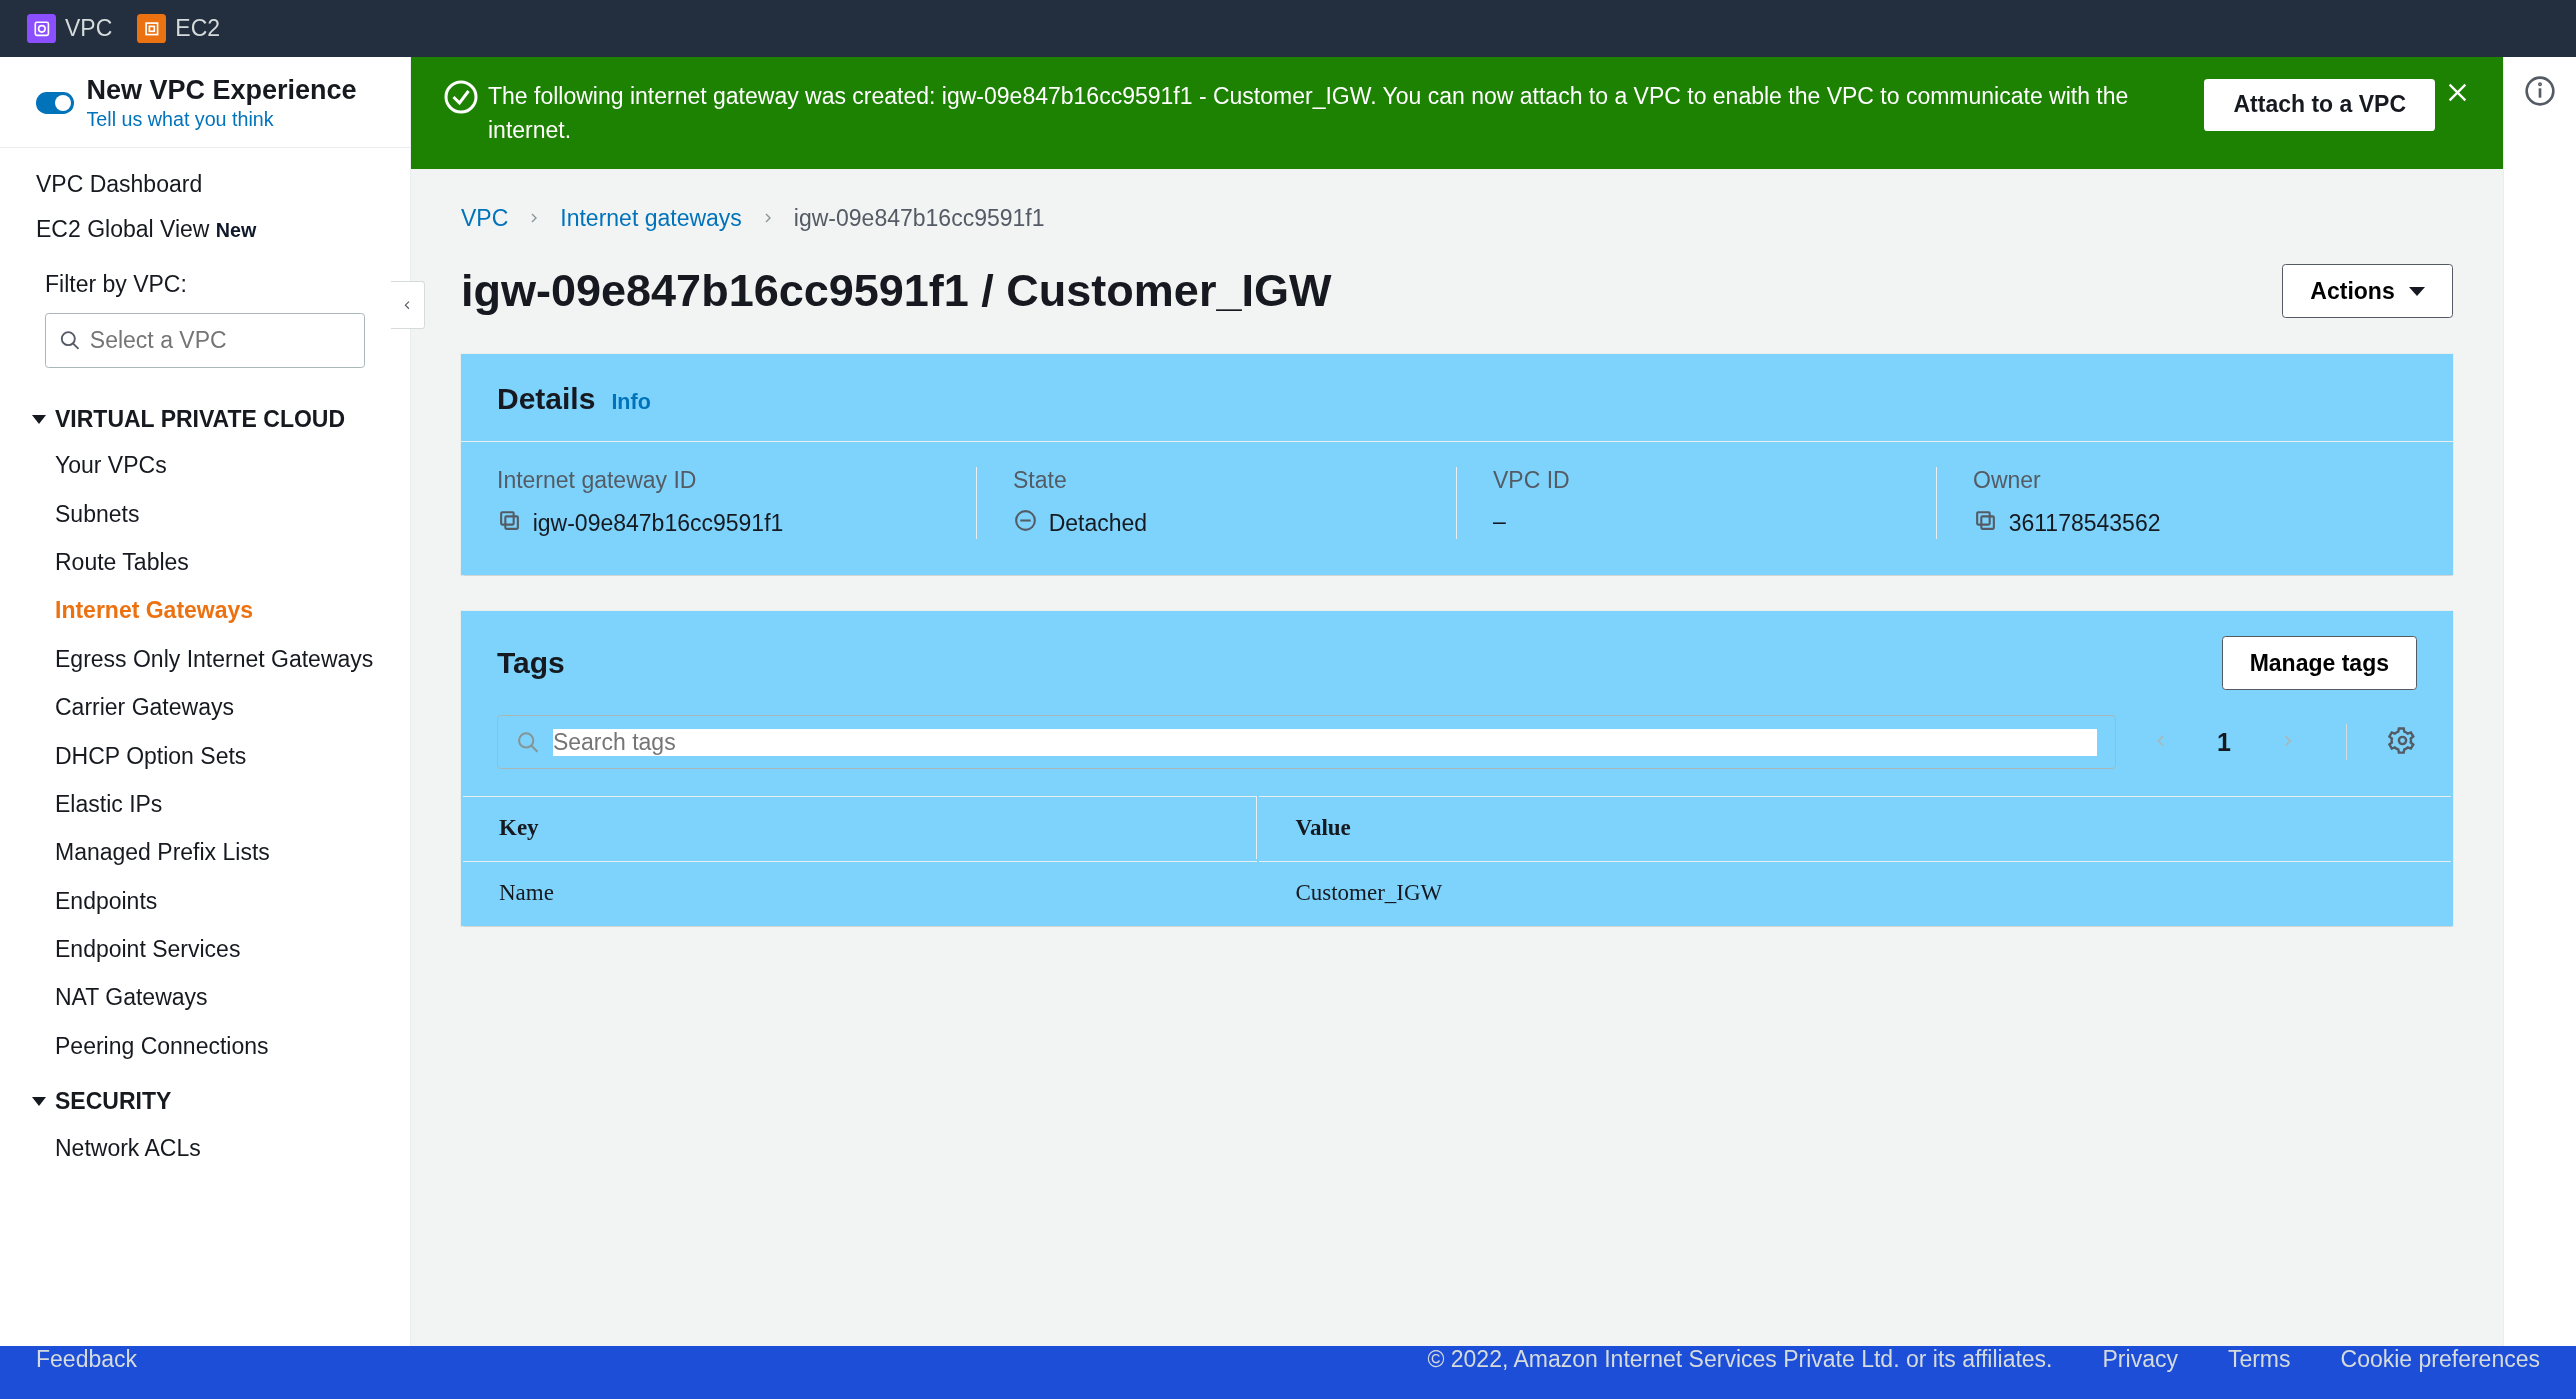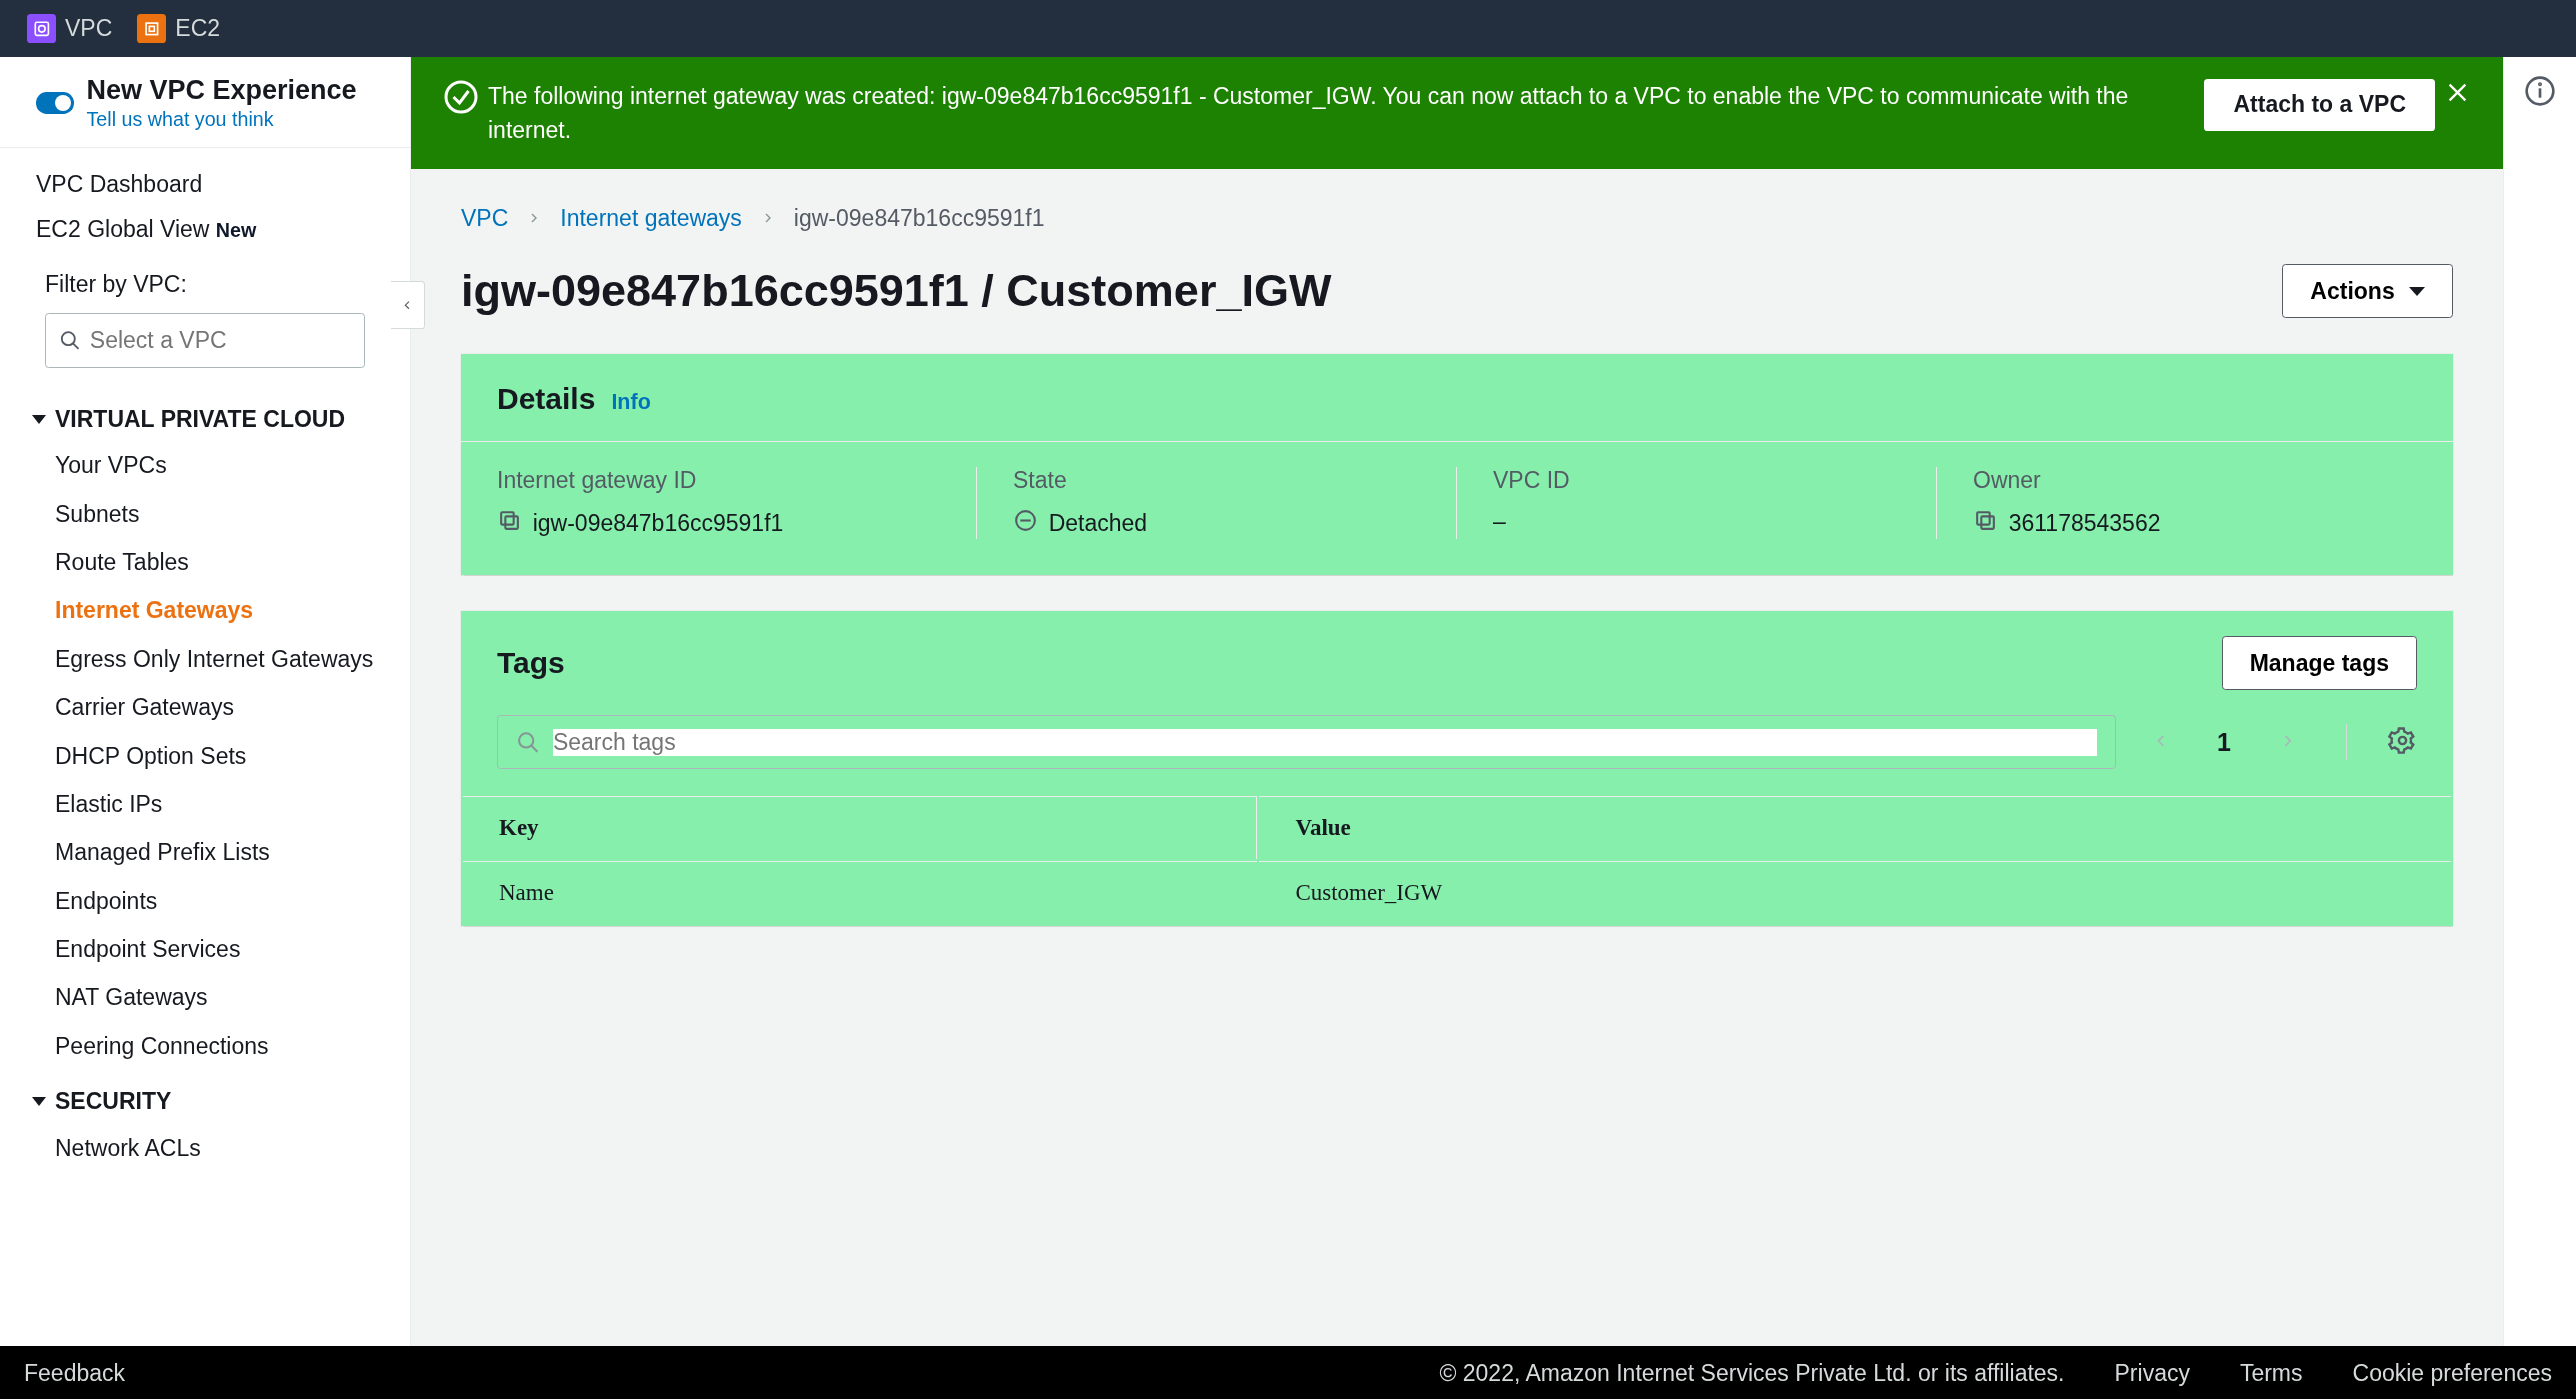--- a/index.html
+++ b/index.html
@@ -221,21 +221,21 @@
 }
 .actions-btn .caret {
   width: 0; height: 0;
   border-left: 8px solid transparent;
   border-right: 8px solid transparent;
   border-top: 9.8px solid #16191f;
 }
 
 
 .panel {
-  background: #86efac;
+  background: #7dd3fc;
   border-radius: 0;
   box-shadow: 0 0.9px 0.9px rgba(0,0,0,0.1), 0 0 0 0.9px #eaeded;
   margin-bottom: 36px;
 }
 .panel-header {
   padding: 25px 36px;
   display: flex;
   align-items: center;
   justify-content: space-between;
 }
@@ -293,26 +293,26 @@
   text-align: left;
   padding: 18px 36px;
   font-size: 23px;
   border-top: 0.9px solid #eaeded;
 }
 .tags-table th { font-weight: 700; border-right: 0.9px solid #eaeded; }
 .tags-table th:last-child { border-right: none; }
 
 
 .footer {
-  background: #000000;
+  background: #1d4ed8;
   color: #d5dbdb;
   height: 54px;
   display: flex;
-  align-items: center;
-  padding: 0 24px;
+  align-items: flex-start;
+  padding: 0 36px;
   font-size: 23px;
   justify-content: space-between;
   flex-shrink: 0;
 }
 .footer-right { display: flex; gap: 50px; }
 .footer-right span, .footer-left { color: #d5dbdb; }
 
 
 svg { stroke-width: 2; }
 </style>

